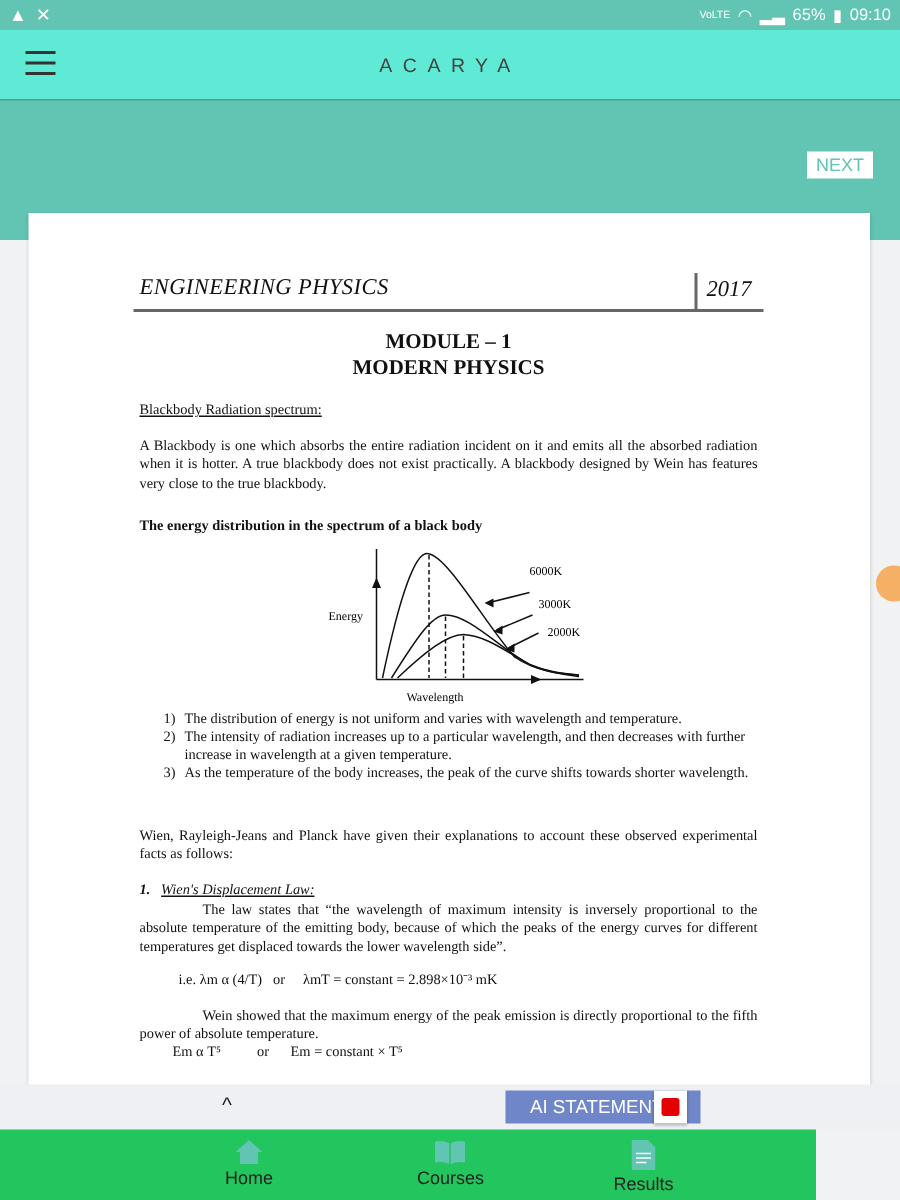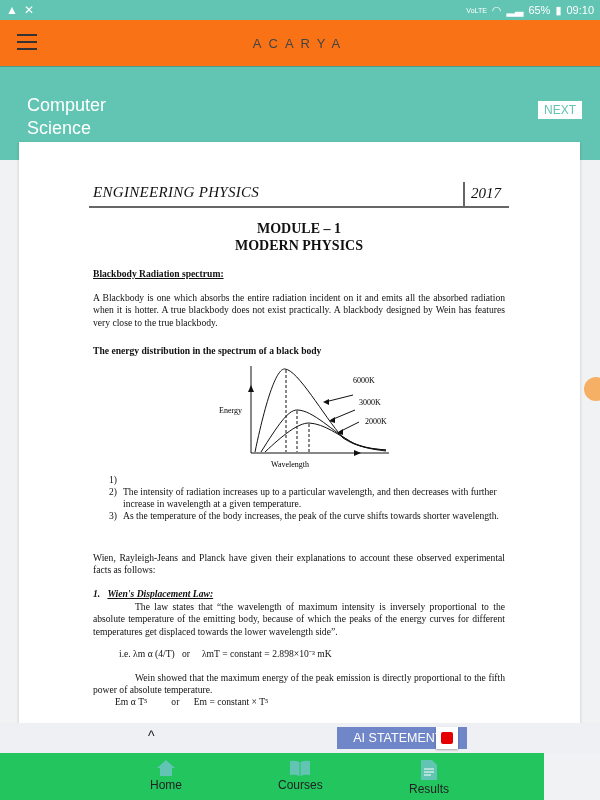--- a/index.html
+++ b/index.html
@@ -1,34 +1,34 @@
 <!DOCTYPE html>
 <html><head>
 <meta charset="utf-8">
 <style>
   * { box-sizing: border-box; margin: 0; padding: 0; }
   html, body { width: 600px; height: 800px; overflow: hidden; background: #f0f2f4; font-family: "Liberation Sans", sans-serif; }
   .status-bar { position: absolute; top: 0; left: 0; width: 600px; height: 20px; background: #62c4b2; color: #fff; font-size: 11px; display: flex; align-items: center; justify-content: space-between; padding: 0 6px; }
   .status-left { display: flex; gap: 6px; align-items: center; font-size: 12px; }
   .status-right { display: flex; gap: 5px; align-items: center; }
-  .app-bar { position: absolute; top: 20px; left: 0; width: 600px; height: 46px; background: #f97316; display: flex; align-items: center; justify-content: center; }
+  .app-bar { position: absolute; top: 20px; left: 0; width: 600px; height: 46px; background: #5eead4; display: flex; align-items: center; justify-content: center; }
   .hamburger { position: absolute; left: 17px; top: 14px; width: 20px; height: 16px; display: flex; flex-direction: column; justify-content: space-between; cursor: pointer; }
   .hamburger span { display: block; height: 2px; background: #333; }
   .app-title { font-size: 13px; letter-spacing: 7px; color: #444; }
   .hero { position: absolute; top: 66px; left: 0; width: 600px; height: 94px; background: #62c4b2; border-top: 1px solid #4a9e90; }
   .hero-title { position: absolute; left: 27px; top: 27px; color: #fff; font-size: 18px; line-height: 23px; }
   .next-btn { position: absolute; right: 18px; top: 34px; background: #fff; color: #62c4b2; font-size: 12px; padding: 2px 6px; border: none; cursor: pointer; }
   .card { position: absolute; top: 142px; left: 19px; width: 561px; height: 600px; background: #fff; box-shadow: 0 1px 3px rgba(0,0,0,0.2); overflow: hidden; }
   .doc { position: absolute; left: 70px; top: 0; width: 420px; font-family: "Liberation Serif", serif; color: #111; }
   .doc-header { position: absolute; top: 38px; left: 0; width: 420px; height: 28px; border-bottom: 2px solid #666; font-style: italic; }
   .doc-header-title { position: absolute; left: 4px; top: 4px; font-size: 15px; letter-spacing: 0.3px; }
   .doc-header-year { position: absolute; right: 8px; top: 2px; font-size: 15px; padding-left: 6px; border-left: 2px solid #666; height: 26px; line-height: 22px; }
   .module { position: absolute; top: 78px; left: 0; width: 420px; text-align: center; font-weight: bold; font-size: 14px; line-height: 17px; }
   .p { position: absolute; left: 4px; width: 412px; font-size: 9.6px; line-height: 12.3px; text-align: justify; }
-  .h-u { font-weight: bold; text-decoration: underline; }
+  .h-u { font-weight: normal; text-decoration: underline; }
   .b { font-weight: bold; }
   .ol { position: absolute; left: 20px; width: 398px; font-size: 9.6px; line-height: 12px; }
   .ol div { display: flex; }
   .ol .n { width: 14px; flex-shrink: 0; }
   .graph { position: absolute; left: 124px; top: 218px; }
   .bottom-bar { position: absolute; top: 723px; left: 0; width: 600px; height: 30px; background: #eef0f3; display: flex; align-items: center; justify-content: center; }
   .chev { position: absolute; left: 148px; top: 5px; font-size: 14px; color: #222; cursor: pointer; }
   .ask-btn, .ai-btn { position: absolute; top: 4px; height: 22px; background: #6f86c8; color: #fff; font-size: 12.5px; border: none; display: flex; align-items: center; justify-content: center; cursor: pointer; }
   .ask-btn { left: 169px; width: 127px; }
   .ai-btn { left: 299px; width: 130px; margin-left: 38px; }
@@ -60,24 +60,20 @@
 <div class="app-bar">
   <div class="hamburger">
       <span></span>
       <span></span>
       <span></span>
     </div>
   <div class="app-title">ACARYA</div>
 </div>
 
 <div class="hero">
-  <div class="hero-title">
-    <div>Computer</div>
-    <div>Science</div>
-  </div>
   <button class="next-btn">NEXT</button>
 </div>
 
 <div class="card">
   <div class="doc">
     <div class="doc-header">
       <div class="doc-header-title">ENGINEERING PHYSICS</div>
       <div class="doc-header-year">2017</div>
     </div>
     <div class="module">
@@ -108,20 +104,21 @@
       <text x="140" y="23" font-size="8" font-family="Liberation Serif, serif">6000K</text>
       <text x="146" y="45" font-size="8" font-family="Liberation Serif, serif">3000K</text>
       <text x="152" y="64" font-size="8" font-family="Liberation Serif, serif">2000K</text>
       <text x="6" y="53" font-size="8" font-family="Liberation Serif, serif">Energy</text>
       <text x="58" y="107" font-size="8" font-family="Liberation Serif, serif">Wavelength</text>
     </svg>
 
     <div class="ol" style="top:332px">
       <div>
           <span class="n">1)</span>
+          <span>The distribution of energy is not uniform and varies with wavelength and temperature.</span>
         </div>
       <div>
           <span class="n">2)</span>
           <span>The intensity of radiation increases up to a particular wavelength, and then decreases with further increase in wavelength at a given temperature.</span>
         </div>
       <div>
           <span class="n">3)</span>
           <span>As the temperature of the body increases, the peak of the curve shifts towards shorter wavelength.</span>
         </div>
     </div>

